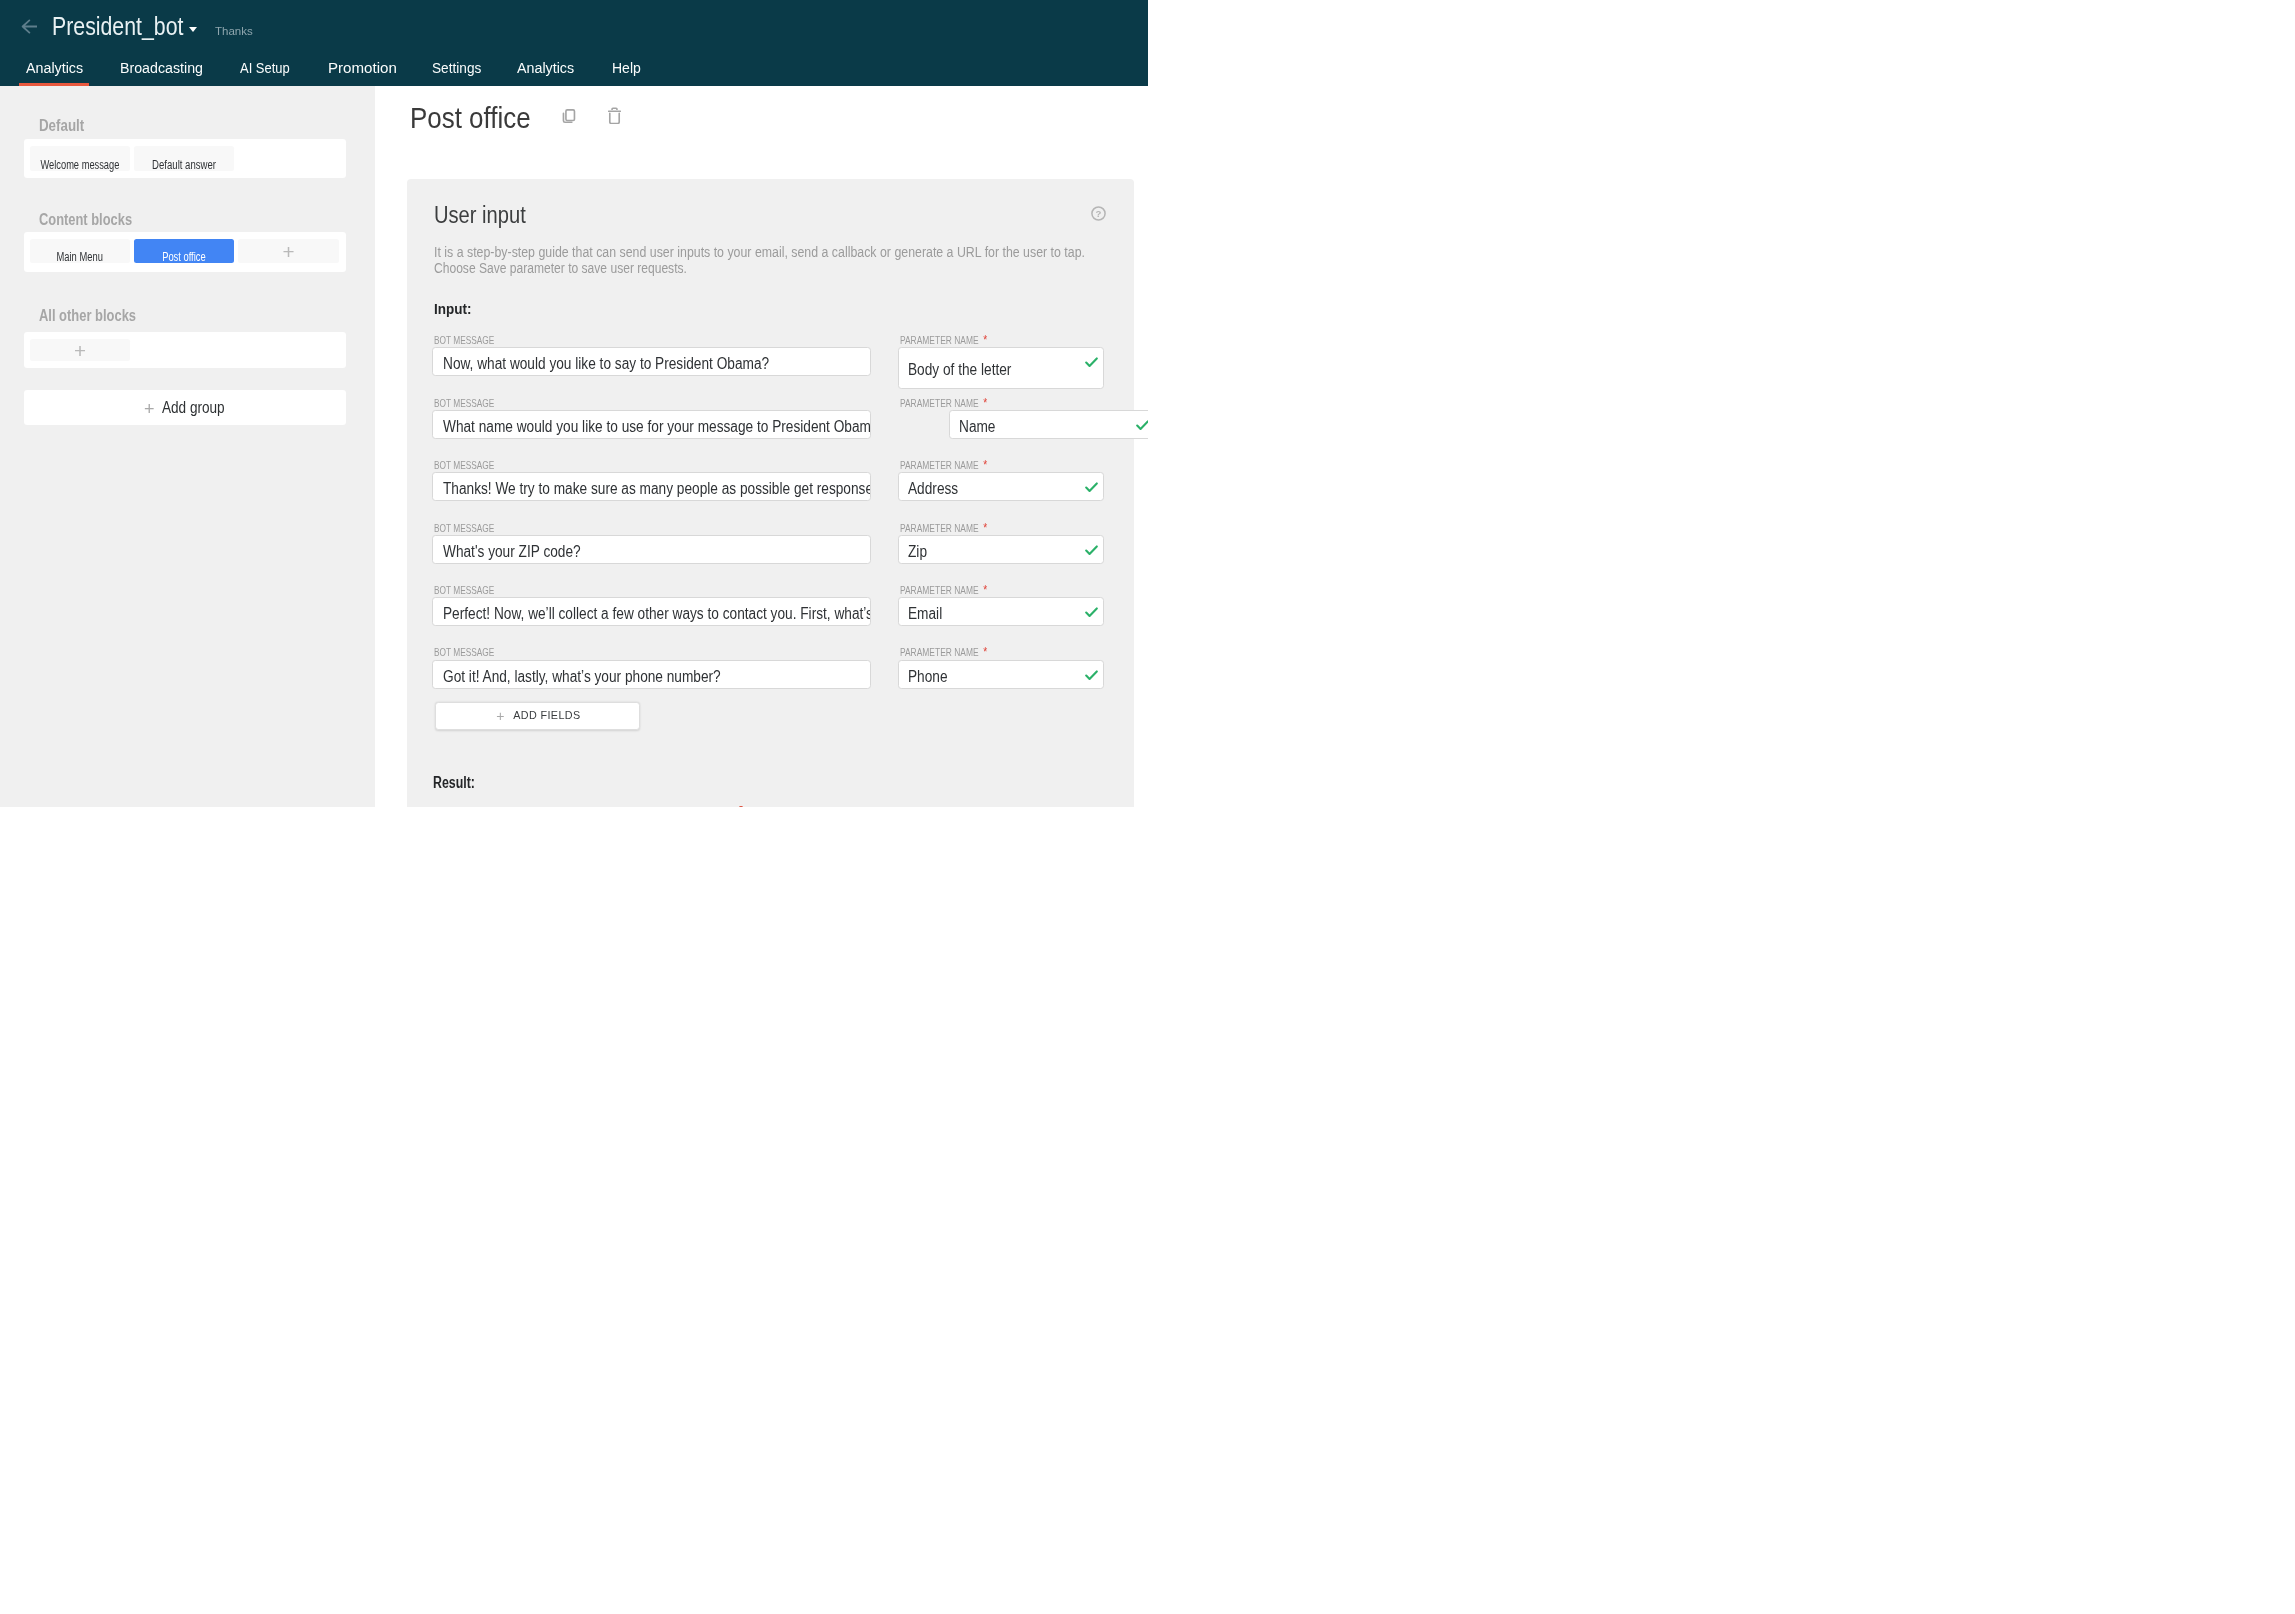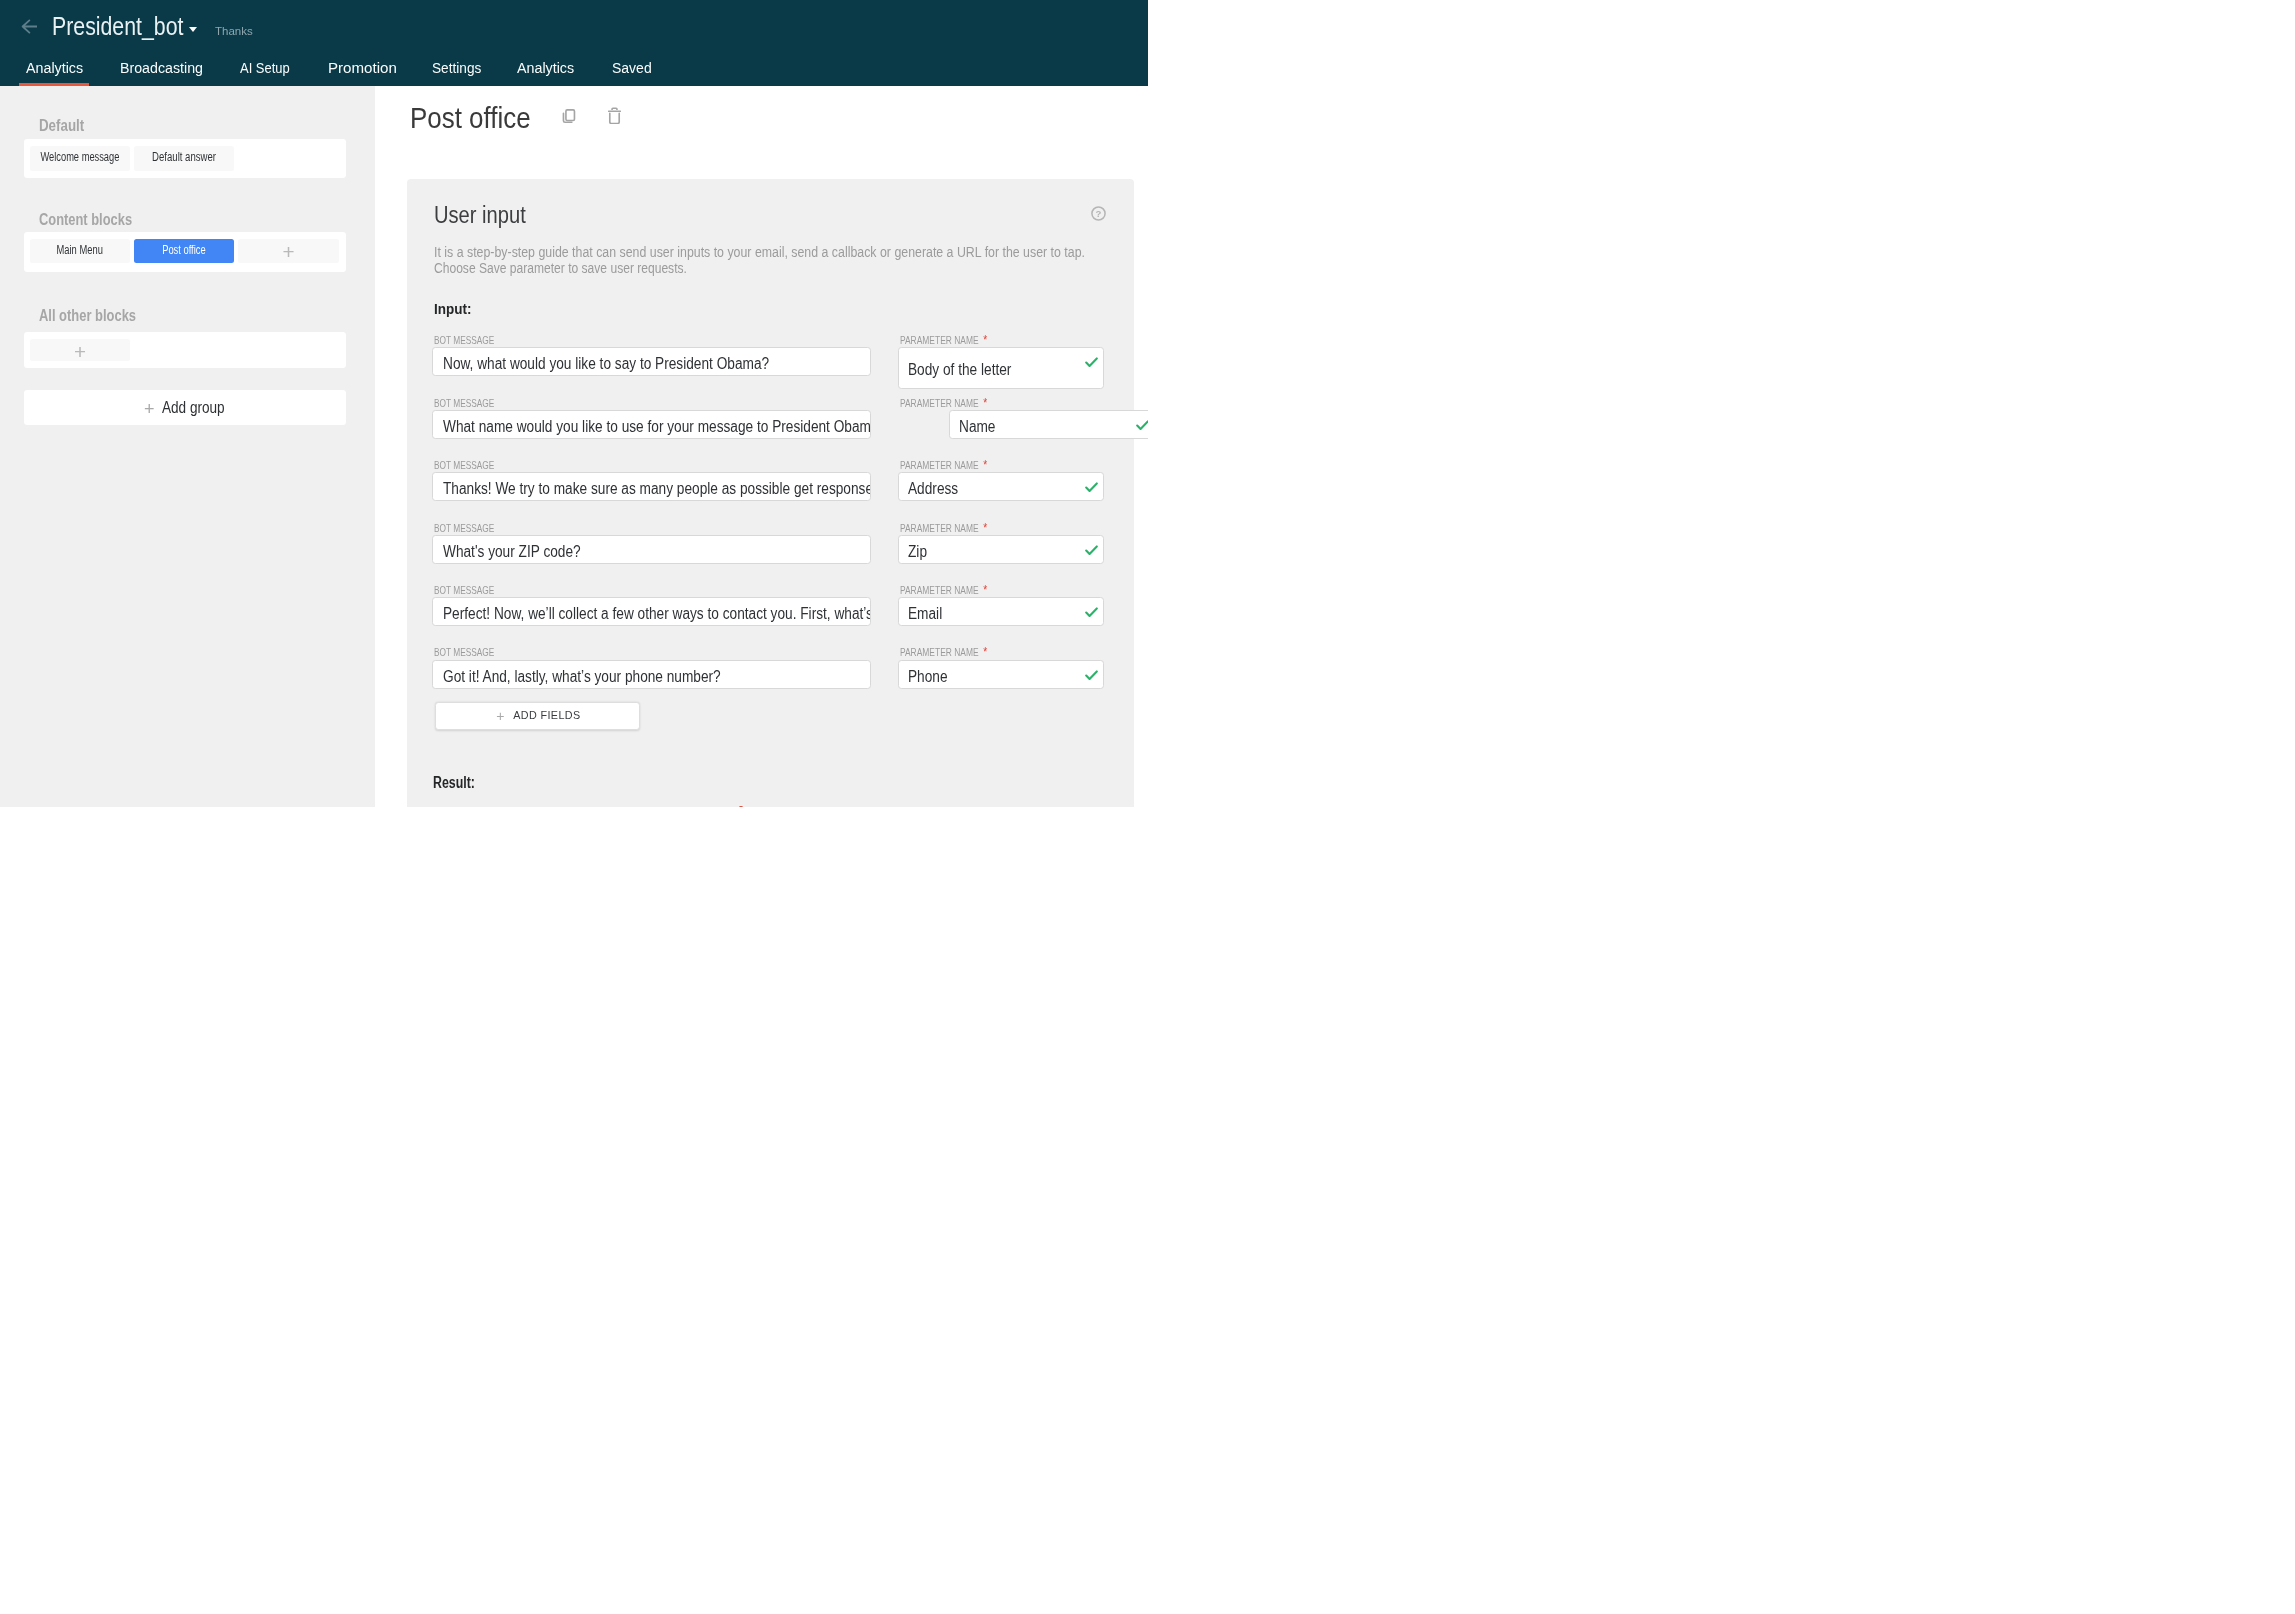--- a/index.html
+++ b/index.html
@@ -1,35 +1,35 @@
 <!DOCTYPE html>
 <html style="font-size:13px"><head><meta charset="utf-8"><style>
 *{margin:0;padding:0;box-sizing:border-box}
 html,body{width:1148px;height:807px;overflow:hidden;background:#fff;
 font-family:"Liberation Sans",sans-serif;position:relative}
 .a{position:absolute}
 .sx{display:inline-block;transform-origin:0 0;white-space:nowrap;line-height:1}
-.chip{position:absolute;border-radius:2.5px;background:#f8f8f8;display:flex;align-items:flex-start;justify-content:center;padding-top:4.5px}
+.chip{position:absolute;border-radius:2.5px;background:#f8f8f8;display:flex;align-items:flex-end;justify-content:center;padding-top:4.5px}
 .box{position:absolute;background:#fff;border:0.8px solid #d8d8d8;border-radius:3.3px;overflow:hidden;display:flex;align-items:center}
 .lab{position:absolute;color:#9b9b9b}
 </style></head><body>
 <div class="a" style="left:0;top:0;width:1148px;height:86px;background:#0a3a48"></div>
 <svg class="a" style="left:20.6px;top:18.5px" width="16.4" height="15" viewBox="0 0 20 18">
 <path d="M10.2 1.5 L2 9 L10.2 16.5 M2 9 H19.2" fill="none" stroke="#5e7e8c" stroke-width="2.2" stroke-linecap="round" stroke-linejoin="round"></path>
   </svg>
 <div class="a" style="left:52px;top:14px"><span class="sx" style="font-size:25px;font-weight:400;color:#e9f1f3;transform:scaleX(0.852);">President_bot</span></div>
 <div class="a" style="left:189px;top:27px;width:0;height:0;border-left:4.5px solid transparent;border-right:4.5px solid transparent;border-top:5.3px solid #fdfefe"></div>
 <div class="a" style="left:215px;top:23px"><span class="sx" style="font-size:11.5px;font-weight:400;color:#8fa6ae;transform:scaleX(1.0);">Thanks</span></div>
 <div class="a" style="left:26px;top:61px"><span class="sx" style="font-size:14px;font-weight:400;color:#fbfdfd;transform:scaleX(1.02);">Analytics</span></div>
 <div class="a" style="left:120px;top:61px"><span class="sx" style="font-size:14px;font-weight:400;color:#fbfdfd;transform:scaleX(1.015);">Broadcasting</span></div>
 <div class="a" style="left:240px;top:61px"><span class="sx" style="font-size:14px;font-weight:400;color:#fbfdfd;transform:scaleX(0.925);">AI Setup</span></div>
 <div class="a" style="left:328px;top:61px"><span class="sx" style="font-size:14px;font-weight:400;color:#fbfdfd;transform:scaleX(1.079);">Promotion</span></div>
 <div class="a" style="left:432px;top:61px"><span class="sx" style="font-size:14px;font-weight:400;color:#fbfdfd;transform:scaleX(0.975);">Settings</span></div>
 <div class="a" style="left:517px;top:61px"><span class="sx" style="font-size:14px;font-weight:400;color:#fbfdfd;transform:scaleX(1.02);">Analytics</span></div>
-<div class="a" style="left:612px;top:61px"><span class="sx" style="font-size:14px;font-weight:400;color:#fbfdfd;transform:scaleX(1.0);">Saved</span></div>
+<div class="a" style="left:612px;top:61px"><span class="sx" style="font-size:14px;font-weight:400;color:#fbfdfd;transform:scaleX(1.0);">Help</span></div>
 <div class="a" style="left:18.6px;top:83px;width:70px;height:3.8px;background:#e8583e"></div>
 <div class="a" style="left:0;top:86px;width:375px;height:721px;background:#f0f0f0"></div>
 <div class="a" style="left:39px;top:117px"><span class="sx" style="font-size:16.4px;font-weight:700;color:#a6a6a6;transform:scaleX(0.813);">Default</span></div>
 <div class="a" style="left:39px;top:211px"><span class="sx" style="font-size:16.4px;font-weight:700;color:#a6a6a6;transform:scaleX(0.786);">Content blocks</span></div>
 <div class="a" style="left:39px;top:307px"><span class="sx" style="font-size:16.4px;font-weight:700;color:#a6a6a6;transform:scaleX(0.789);">All other blocks</span></div>
 <div class="a" style="left:23.6px;top:139px;width:322px;height:39px;background:#fff;border-radius:3.3px"></div>
 <div class="a" style="left:23.6px;top:232px;width:322px;height:40px;background:#fff;border-radius:3.3px"></div>
 <div class="a" style="left:23.6px;top:332px;width:322px;height:36px;background:#fff;border-radius:3.3px"></div>
 <div class="a" style="left:23.6px;top:390px;width:322px;height:35px;background:#fff;border-radius:3.3px"></div>
 <div class="chip" style="left:30px;top:146px;width:100px;height:25px;background:#f8f8f8">

